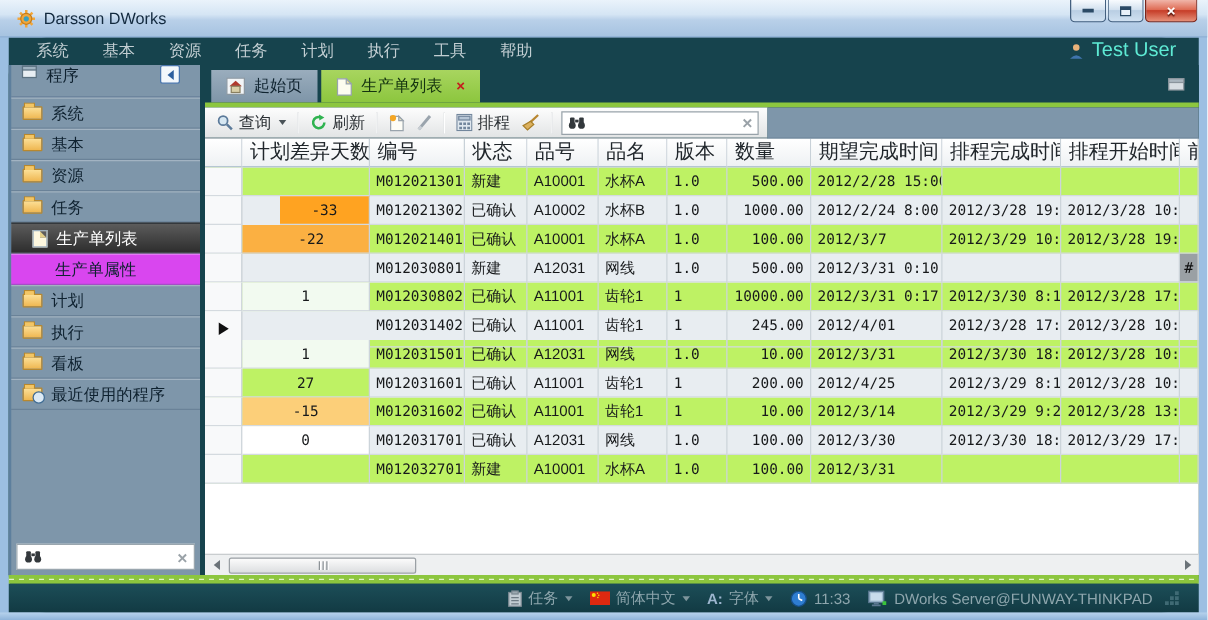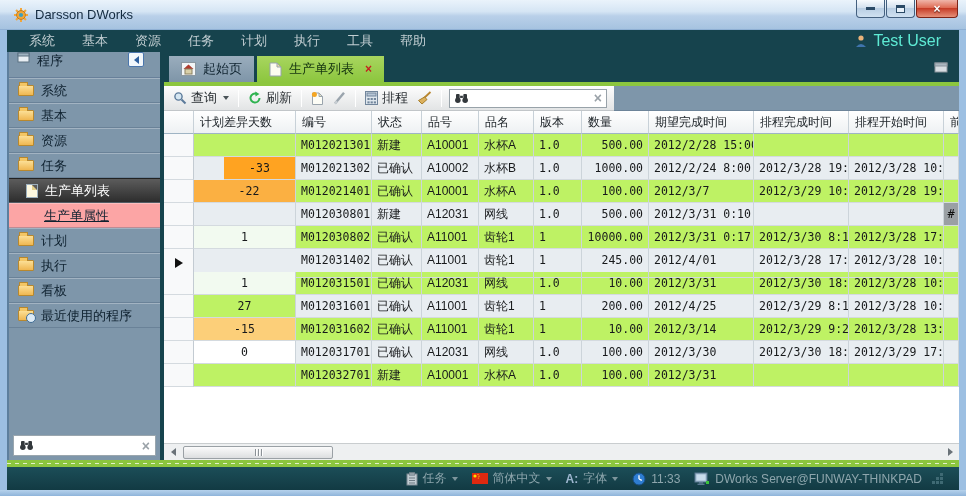--- a/index.html
+++ b/index.html
@@ -35,21 +35,21 @@
   .content { flex:1; display:flex; min-height:0; background:#16434d; }
 
   
   .sidebar { width:153px; background:#7e96aa; position:relative; display:flex; flex-direction:column; margin-right:4px; border-left:2px solid #5a7varia; border-left:2px solid #5d7f9d; }
   .side-header { height:26px; display:flex; gap:6px; padding:0 16px 0 8px; color:#0f2230; font-size:13px; border-bottom:1px solid #68809a; }
   .collapse-btn { margin-left:auto; width:16px; height:15px; background:#f2f7fb; border:1px solid #4a76ad; border-radius:2px; display:flex; align-items:center; justify-content:center; }
   .collapse-btn i { width:0; height:0; border-top:4px solid transparent; border-bottom:4px solid transparent; border-right:5px solid #2d5f9e; }
   .s-item { height:25px; display:flex; align-items:center; gap:7px; padding-left:9px; font-size:13px; color:#0f2230;
     border-top:1px solid rgba(255,255,255,.28); border-bottom:1px solid rgba(70,95,120,.35); cursor:default; }
   .s-item.selected { background:linear-gradient(#5c5c5c,#2d2d2d); color:#fff; border-top-color:#222; padding-left:17px; }
-  .s-item.sub { background:#fca5a5; padding-left:35px;text-decoration:underline; }
+  .s-item.sub { background:#d946ef; padding-left:35px; }
   .ic { display:none; }
   .s-item.folder .ic-folder, .s-item.recent .ic-folder { display:block; position:relative; width:16px; height:11px;
     background:linear-gradient(#fcdf96,#efb751); border:1px solid #b8882e; border-radius:1px; }
   .s-item.folder .ic-folder::before, .s-item.recent .ic-folder::before { content:""; position:absolute; top:-4px; left:0;
     width:7px; height:3px; background:#f3c665; border:1px solid #b8882e; border-bottom:none; border-radius:1px 1px 0 0; }
   .s-item.recent .ic-folder::after { content:""; position:absolute; right:-3px; bottom:-3px; width:8px; height:8px; border-radius:50%;
     background:#dceaf5; border:1px solid #3f6c94; }
   .s-item.selected .ic-page { display:block; position:relative; width:12px; height:14px; background:#fdf8e0; border:1px solid #9db0be; }
   .s-item.selected .ic-page::before { content:""; position:absolute; top:0; right:0; width:0; height:0;
     border-left:5px solid #e4d089; border-top:5px solid #5c5c5c; }
@@ -78,21 +78,21 @@
   .tsep { width:1px; height:17px; background:#b4babf; border-right:1px solid #fff; margin:0 2px; }
   .dd { width:0; height:0; border-left:3px solid transparent; border-right:3px solid transparent; border-top:4px solid #4a5358; margin-left:2px; }
   .searchbox { width:158px; height:19px; background:#fff; border:1px solid #98a2a9; display:flex; align-items:center; gap:4px; padding:0 4px; }
   .searchbox input { border:none; outline:none; flex:1; min-width:0; font-size:12px; height:15px; }
 
   
   .tablearea { flex:1; background:#fff; display:flex; flex-direction:column; overflow:hidden; min-height:0; }
   .thead, .tr { display:grid; grid-template-columns:30px 102px 76px 50px 57px 55px 48px 67px 105px 95px 95px minmax(13px,1fr); }
   .thead { height:23px; }
   .th { background:linear-gradient(#ffffff,#eef1f3); border-right:1px solid #c8d1d8; border-bottom:1px solid #9fb4c4;
-    font-size:12px; color:#20262b; line-height:22px; padding-left:6px; white-space:nowrap; overflow:hidden; }
+    font-size:16px; color:#20262b; line-height:22px; padding-left:6px; white-space:nowrap; overflow:hidden; }
   .tbody { flex:1; overflow:hidden; }
   .tr { height:23px; background:#bef264; cursor:default; }
   .tbody > div.tr:nth-of-type(even) { background:#e8edf1; }
   .td { border-right:1px solid #ccd4da; border-bottom:1px solid #d4dadf; font-size:12px; color:#17191b;
     line-height:22px; padding:0 5px; white-space:nowrap; overflow:hidden; }
   .c-ind { background:#f8f9fa; border-right:1px solid #c3cbd2; padding:0; display:flex; align-items:center; justify-content:center; }
   .rowmark { display:none; }
   .tr.marked .rowmark { display:block; width:0; height:0; border-left:8px solid #101010; border-top:5px solid transparent; border-bottom:5px solid transparent; }
   .c-diff { text-align:center; font-family:"DejaVu Sans Mono",monospace; font-size:11.5px; }
   .c-no, .c-qty, .c-due, .c-end, .c-start, .c-ver { font-family:"DejaVu Sans Mono",monospace; font-size:11.5px; }

